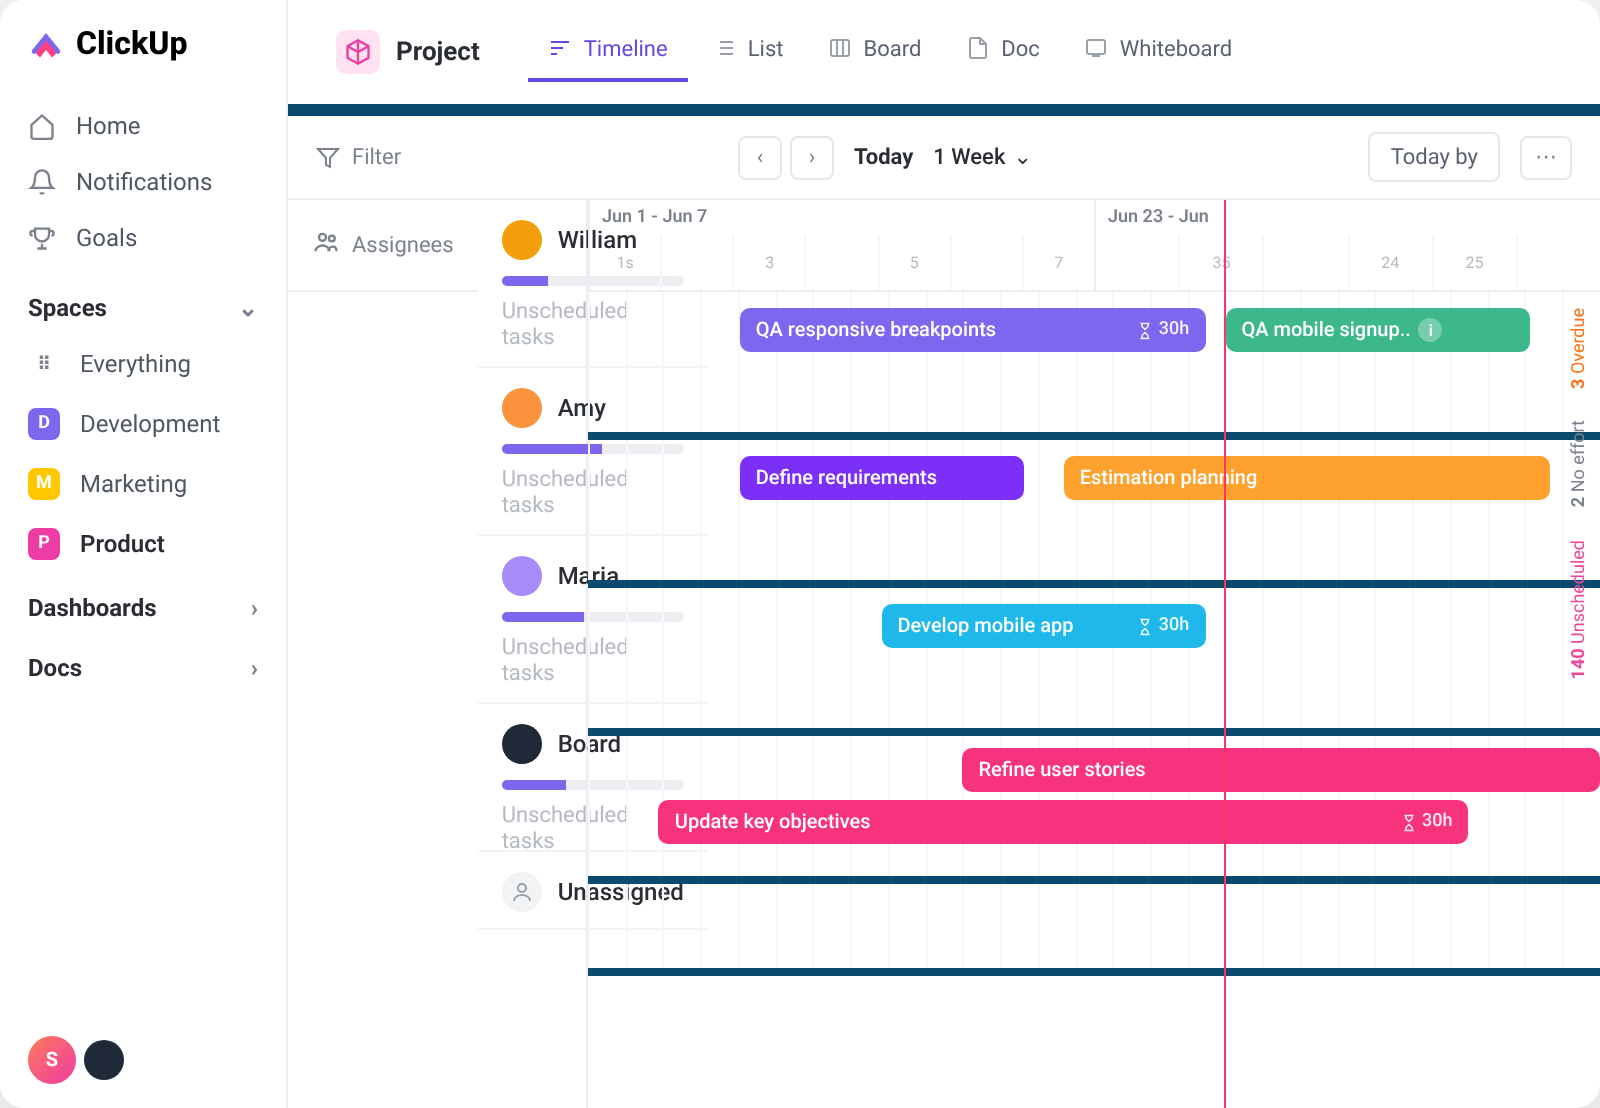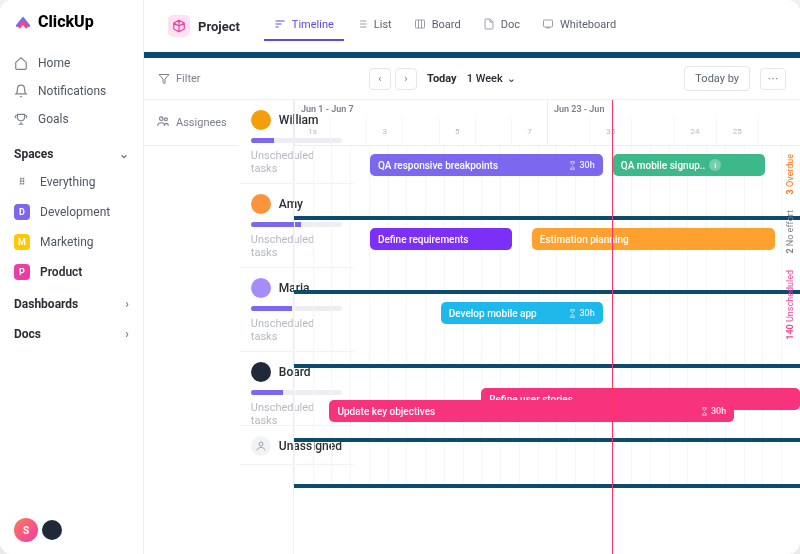--- a/index.html
+++ b/index.html
@@ -356,21 +356,21 @@
             </div>
             <div class="tl-row">
               <div class="bar" style="background: rgb(31, 184, 234); left: 29%; width: 32%;">
                 <span>Develop mobile app</span>
                 <span class="time"><svg width="9" height="9" viewBox="0 0 24 24" fill="none" stroke="currentColor" stroke-width="2">
                     <path d="M6 2h12M6 22h12M8 2v4l4 4 4-4V2M8 22v-4l4-4 4 4v4"></path>
                   </svg>30h</span>
               </div>
             </div>
             <div class="tl-row" style="height: 74px;">
-              <div class="bar" style="background: rgb(248, 51, 125); left: 37%; width: 63%; top: 20px;">
+              <div class="bar" style="background: rgb(248, 51, 125); left: 37%; width: 63%; top: 6px;">
                 <span>Refine user stories</span>
               </div>
               <div class="bar" style="background: rgb(248, 51, 125); left: 7%; width: 80%; top: 32px;">
                 <span>Update key objectives</span>
                 <span class="time"><svg width="9" height="9" viewBox="0 0 24 24" fill="none" stroke="currentColor" stroke-width="2">
                     <path d="M6 2h12M6 22h12M8 2v4l4 4 4-4V2M8 22v-4l4-4 4 4v4"></path>
                   </svg>30h</span>
               </div>
             </div>
             <div class="tl-row short"></div>

